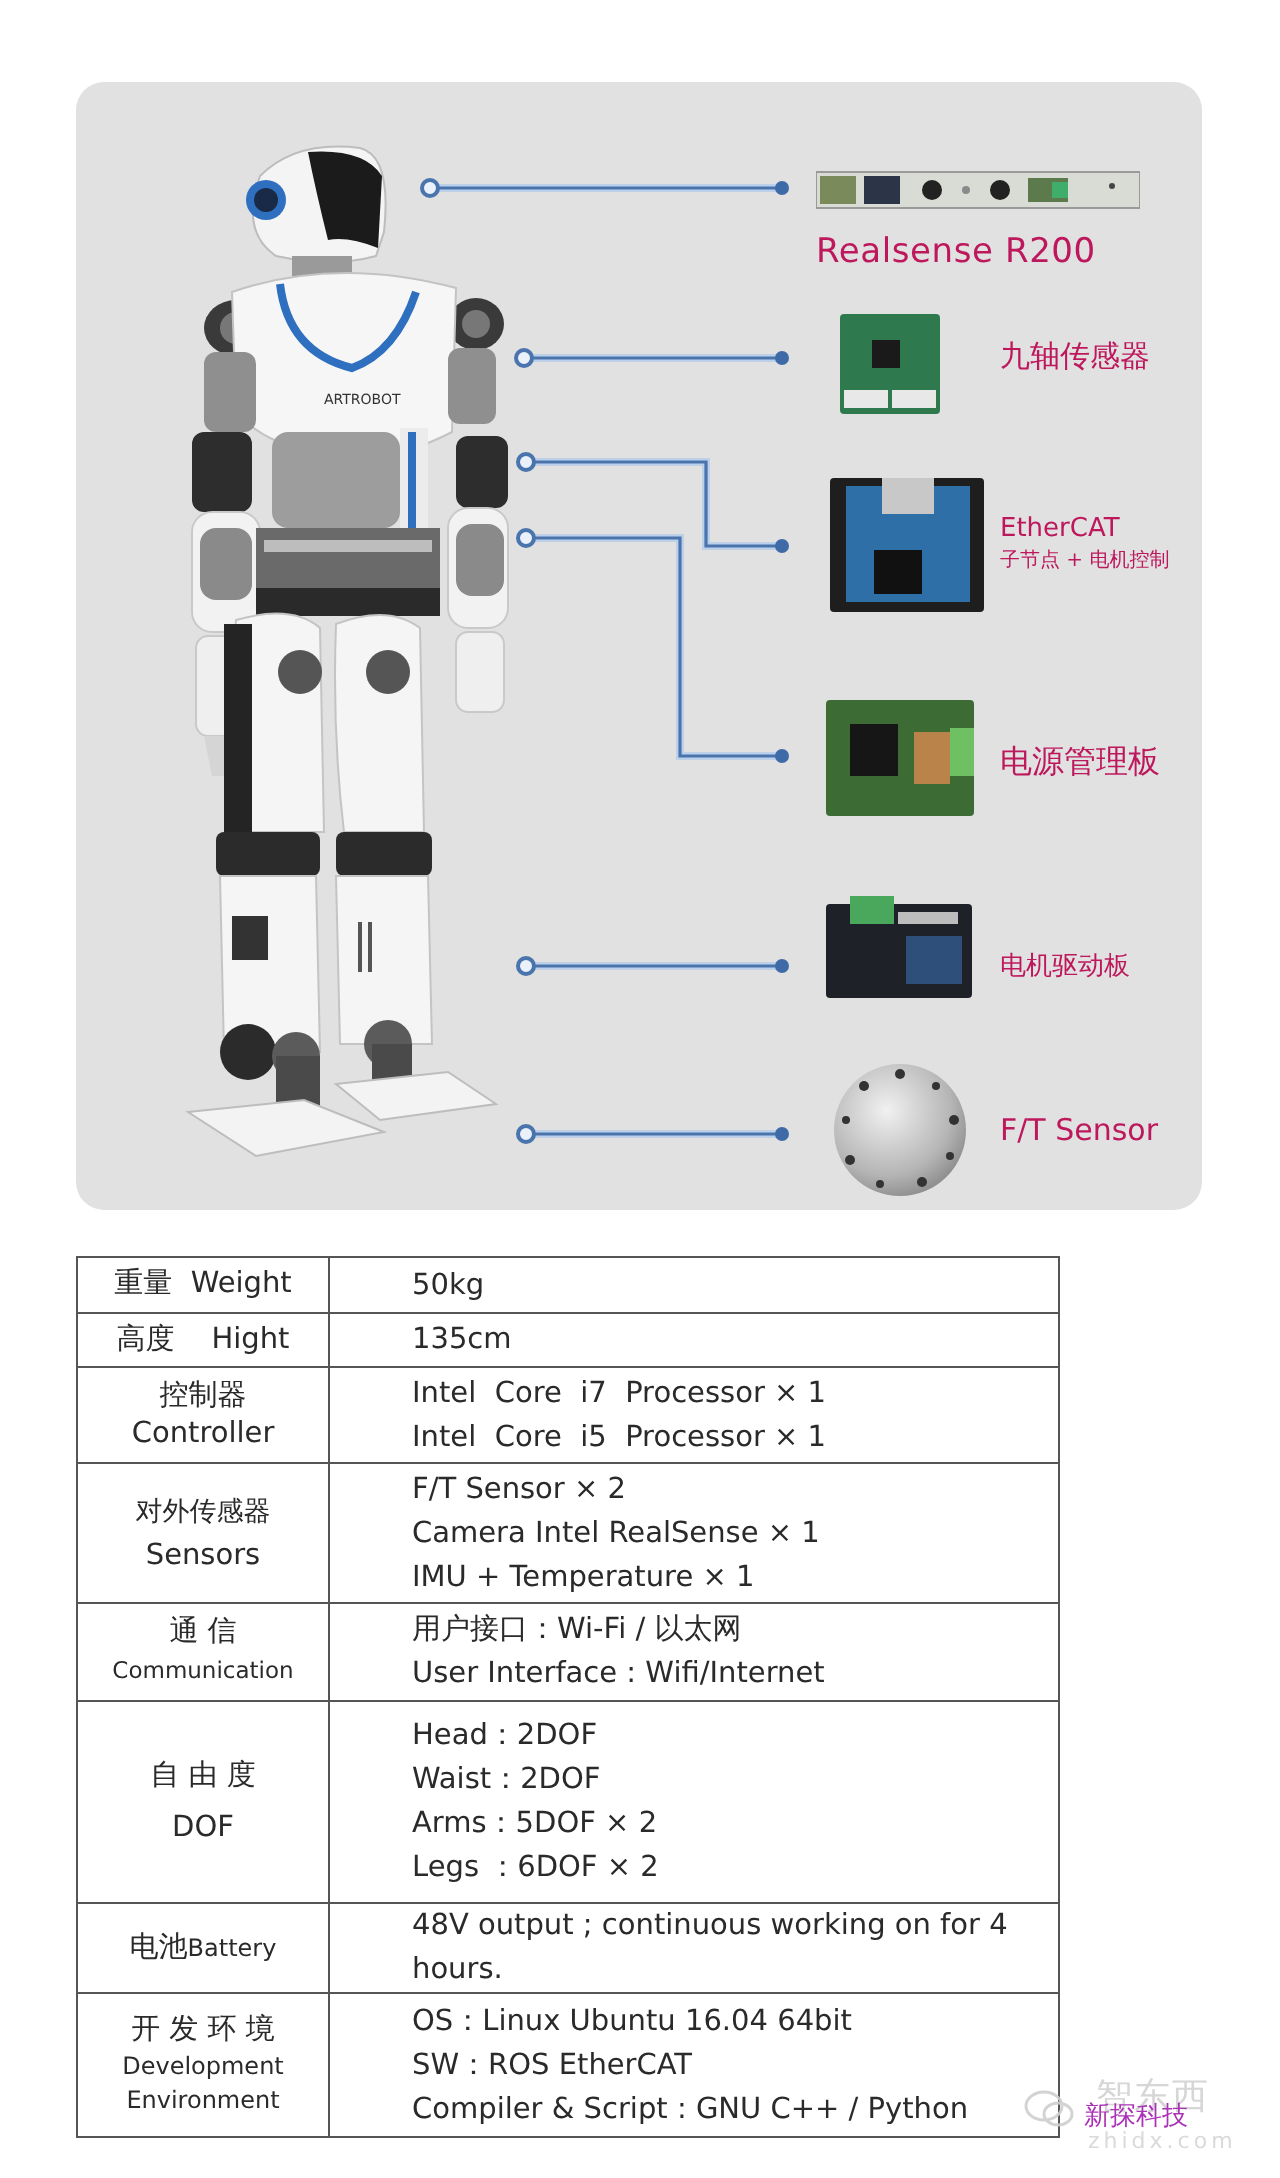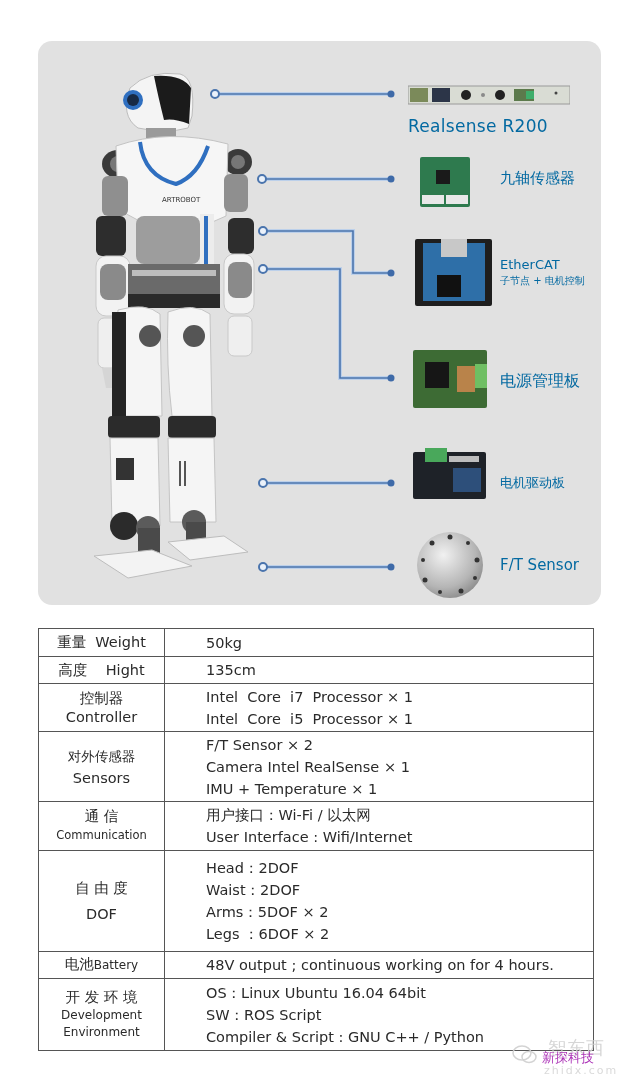--- a/index.html
+++ b/index.html
@@ -13,28 +13,28 @@
 
   
   .robot { position: absolute; left: 88px; top: 66px; width: 170px; height: 525px; }
   .robot svg { width: 100%; height: 100%; }
 
   
   .connectors { position: absolute; left: 0; top: 0; width: 640px; height: 620px; pointer-events: none; }
 
   
   .comp { position: absolute; }
-  .comp-label { position: absolute; font-size: 14px; color: #0369a1; white-space: nowrap; }
+  .comp-label { position: absolute; font-size: 14px; color: #be185d; white-space: nowrap; }
   .comp-sub { font-size: 10px; display: block; margin-top: 1px; }
 
   .pcb { position: absolute; border-radius: 2px; }
 
   
   .spec-table {
-    position: absolute; left: 38px; top: 628px; width: 556px;
+    position: absolute; left: 38px; top: 628px; width: 492px;
     border-collapse: collapse; table-layout: fixed;
   }
   .spec-table td {
     border: 1.5px solid #555; vertical-align: middle; font-size: 14.5px; color: #2a2a2a;
     line-height: 22px;
   }
   .spec-table td.k { width: 126px; text-align: center; line-height: 19px; }
   .spec-table td.v { padding-left: 41px; }
   .k .en-small { font-size: 12px; }
   .k .en-xs { font-size: 11.5px; }
@@ -299,21 +299,21 @@
     </td>
   </tr>
   <tr style="height:72px;">
     <td class="k">
       <div style="white-space:pre;">开 发 环 境</div>
       <div class="en-small" style="line-height:17px;">Development</div>
       <div class="en-small" style="line-height:17px;">Environment</div>
     </td>
     <td class="v">
       <div>OS：Linux Ubuntu 16.04 64bit</div>
-      <div>SW：ROS Script</div>
+      <div>SW：ROS EtherCAT</div>
       <div>Compiler &amp; Script : GNU C++ / Python</div>
     </td>
   </tr>
 </tbody>
   </table>
 
 <div class="watermark">
   <svg class="wm-icon" viewBox="0 0 26 20">
     <ellipse cx="10" cy="9" rx="9" ry="7" fill="none" stroke="#cfcfcf" stroke-width="1.5"></ellipse>
     <ellipse cx="17" cy="13" rx="7" ry="5.5" fill="none" stroke="#cfcfcf" stroke-width="1.5"></ellipse>

